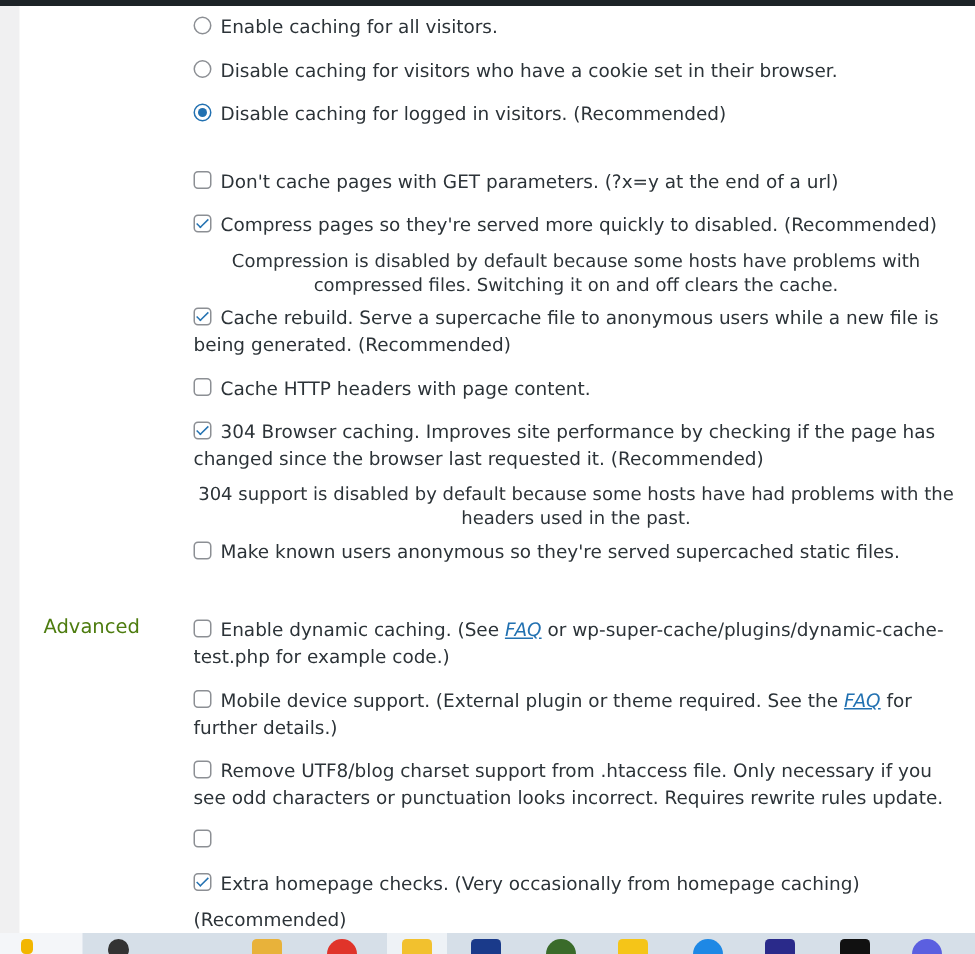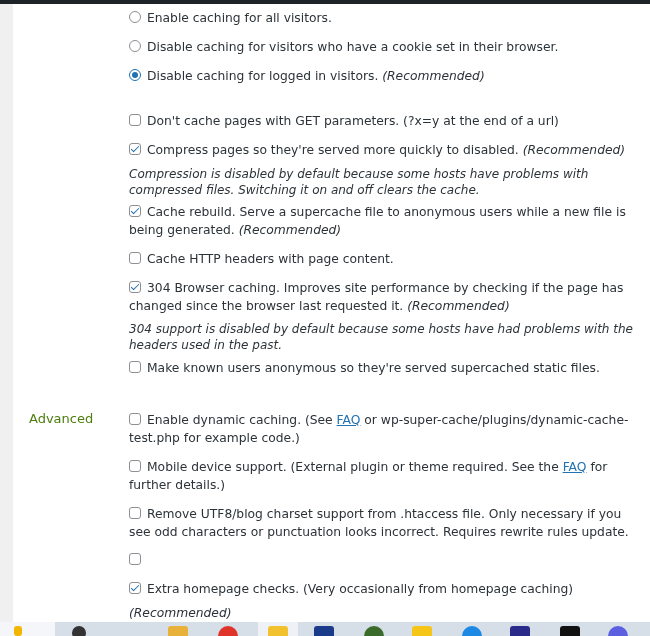--- a/index.html
+++ b/index.html
@@ -40,26 +40,26 @@
     }
     .opt .radio.on { border-color: #2271b1; }
     .opt .cb { border-radius: 3px; }
     .opt .cb.on { border-color: #8c8f94; }
     .opt .cb.on::after {
       content: ""; position: absolute; left: 3px; top: 0px;
       width: 3px; height: 7px;
       border-right: 1.5px solid #2271b1; border-bottom: 1.5px solid #2271b1;
       transform: rotate(45deg);
     }
-    .rec { font-style: italic; }
+    .rec { }
     .note {
       position: absolute; left: 129px; width: 510px;
-      font-style: italic; line-height: 16px; font-size: 12px;
+      line-height: 16px; font-size: 12px; text-align: center;
     }
-    a.link { color: #2271b1; text-decoration: underline; }
+    a.link { color: #2271b1; text-decoration: underline; font-style: italic; }
     .taskbar {
       position: absolute; left: 0; top: 622px; width: 650px; height: 14px;
       background: #d6dfe8;
       overflow: hidden;
     }
     .tb-icon {
       position: absolute; top: 4px; width: 20px; height: 20px; border-radius: 3px;
     }
     .tb-active {
       position: absolute; top: 0; height: 14px; background: #eef2f6;

